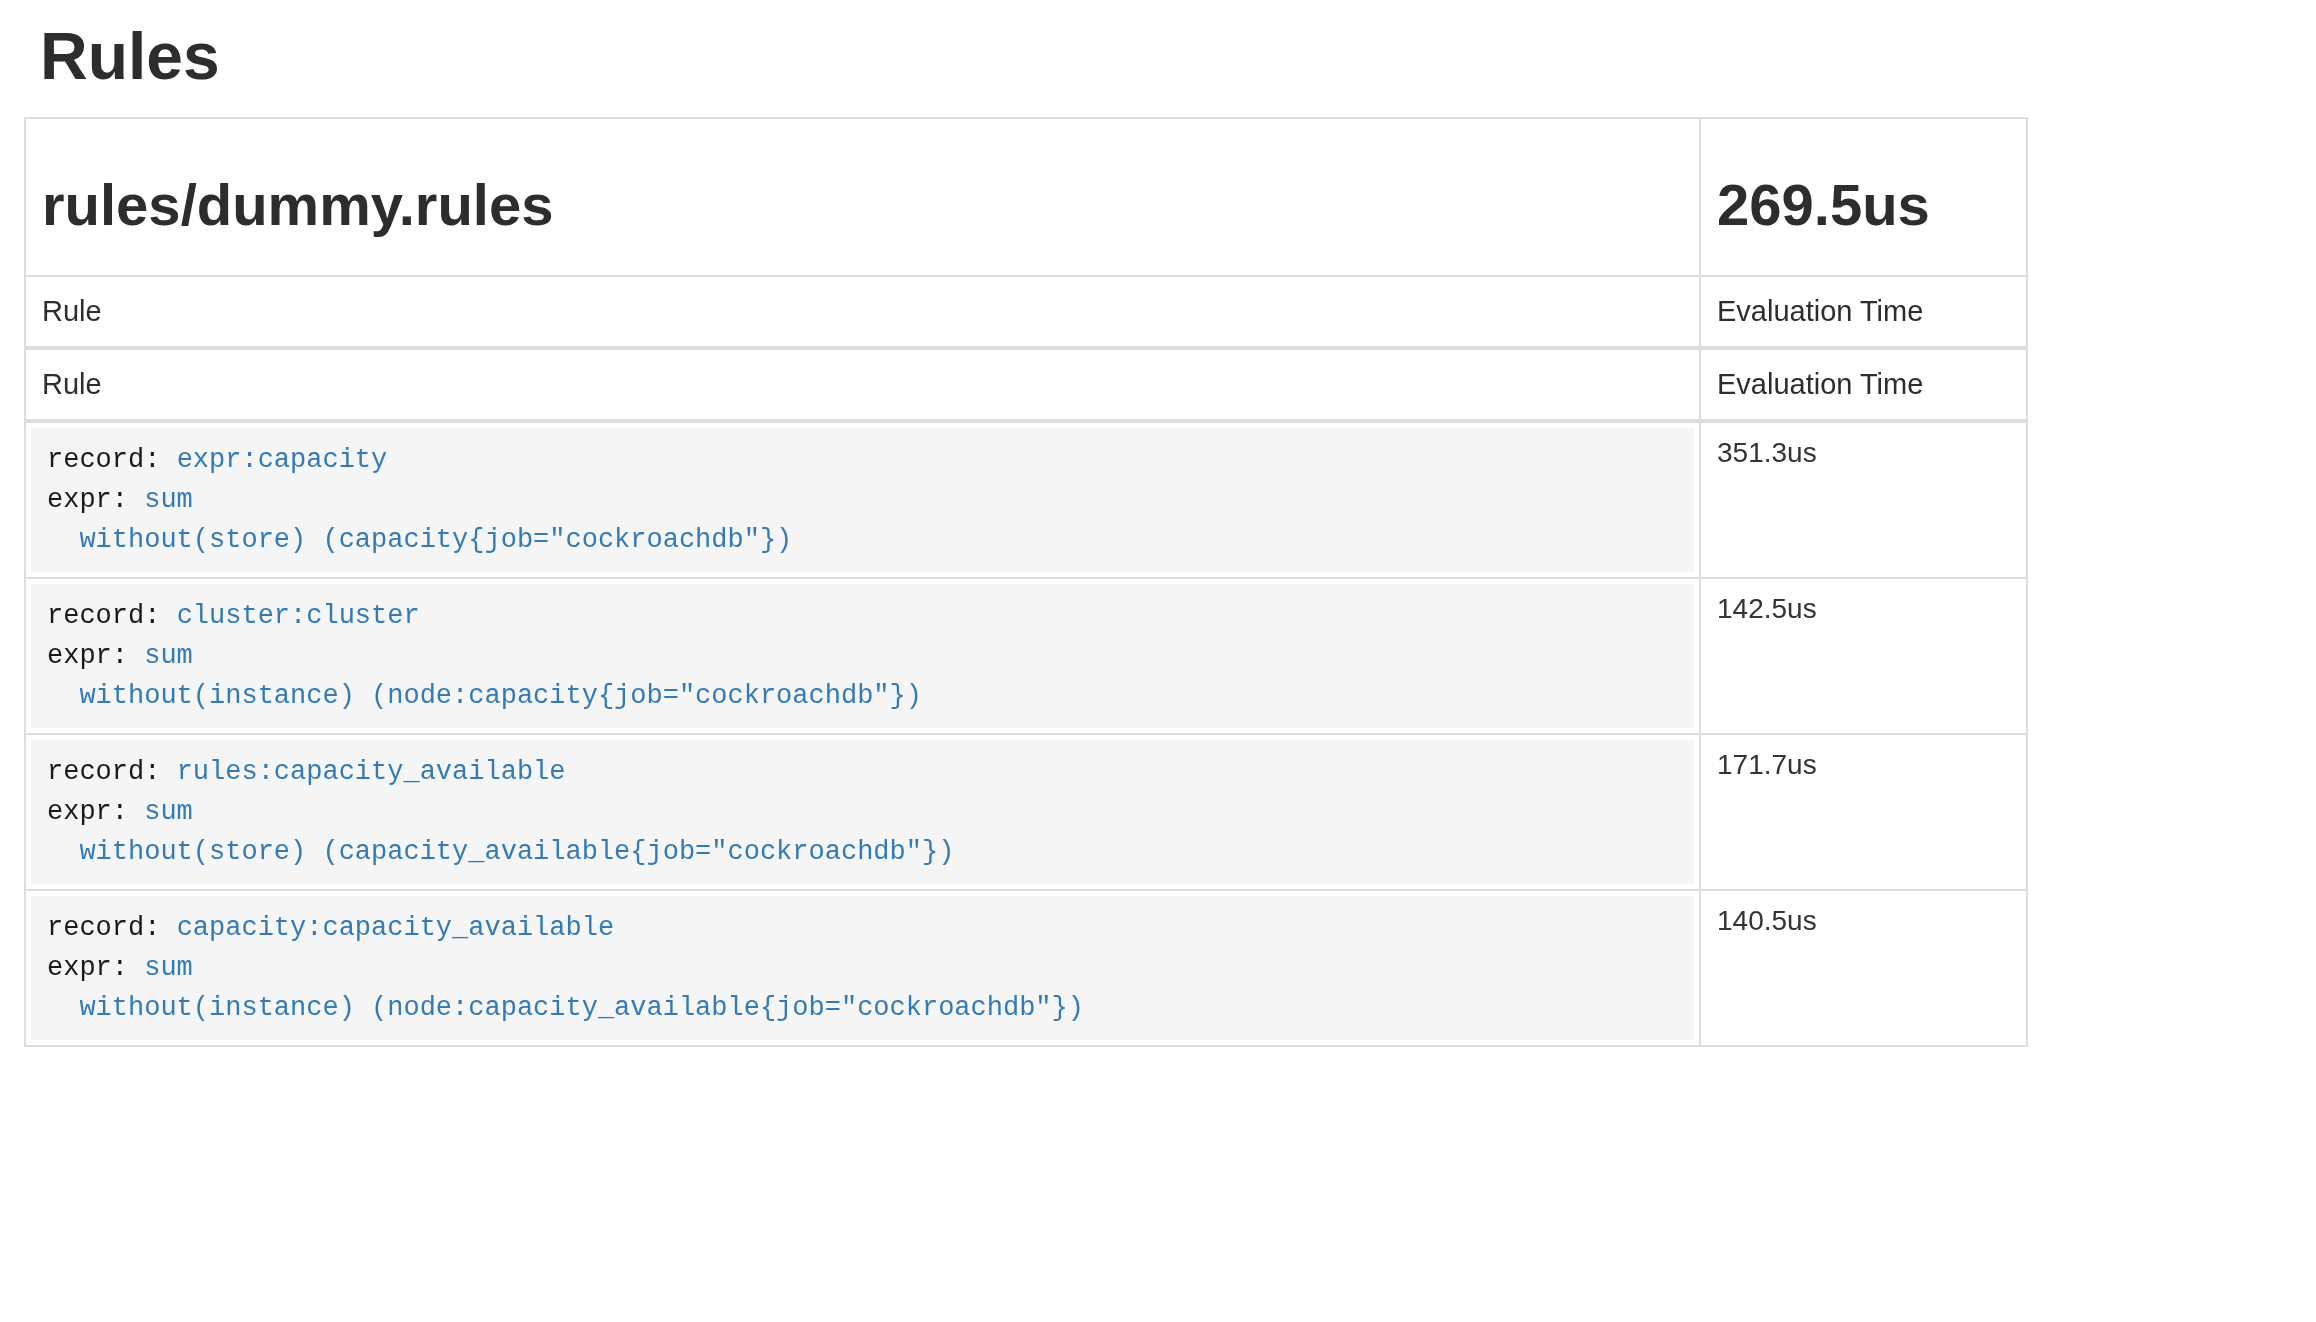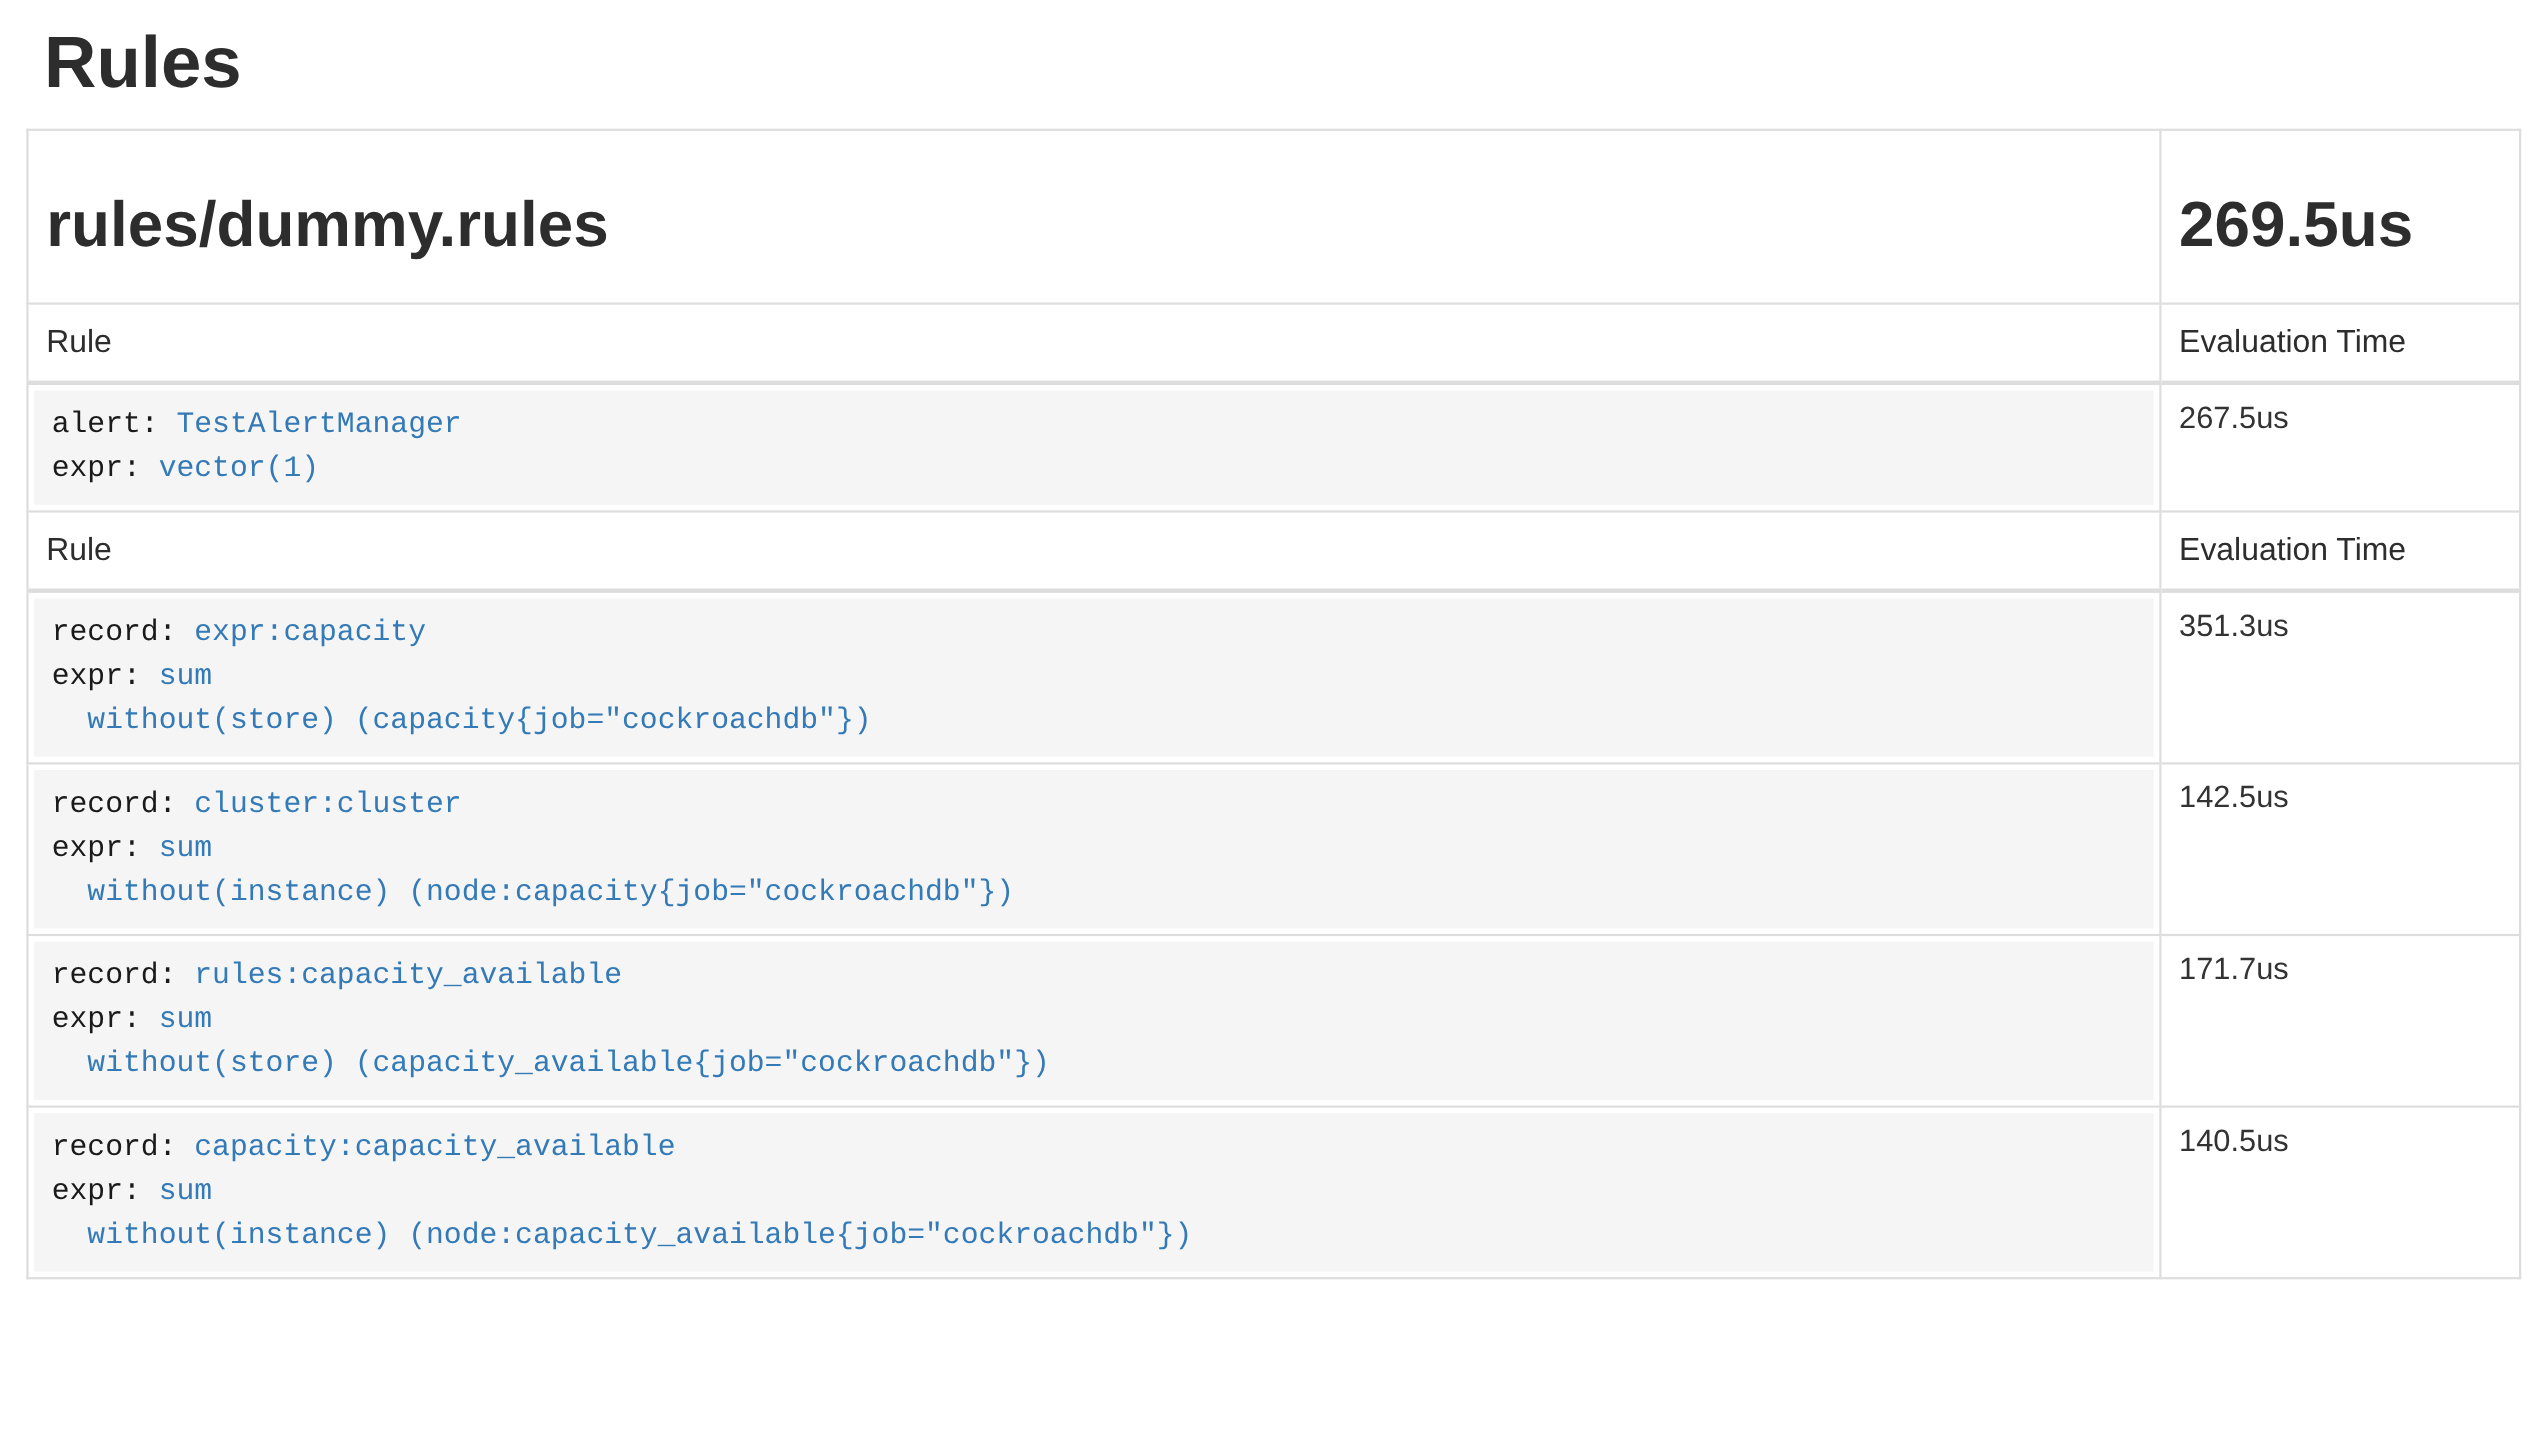--- a/index.html
+++ b/index.html
@@ -17,21 +17,21 @@
   }
   h1.page-title {
     font-size: 66px;
     line-height: 1.05;
     font-weight: 700;
     color: #2d2d2d;
     margin: 12px 0 26px 16px;
   }
   table.rules-table {
     border-collapse: collapse;
-    width: 2268px;
+    width: 2004px;
     table-layout: fixed;
     background: #ffffff;
   }
   table.rules-table, table.rules-table td, table.rules-table th {
     border: 2px solid #dddddd;
   }
   col.time-col { width: 327px; }
 
   td.group-cell {
     padding: 16px;
@@ -101,26 +101,20 @@
           <h2>rules/dummy.rules</h2>
         </td>
         <td class="group-cell">
           <h2>269.5us</h2>
         </td>
       </tr>
       <tr class="column-header-row">
         <th>Rule</th>
         <th>Evaluation Time</th>
       </tr>
-      <tr>
-        <td class="rule-cell">
-            <pre class="rule-pre"><div class="code-line"><span class="code-label">alert: </span><a href="#" class="code-link">TestAlertManager</a></div><div class="code-line"><span class="code-label">expr: </span><a href="#" class="code-link">vector(1)</a></div></pre>
-          </td>
-        <td class="time-cell">267.5us</td>
-      </tr>
     </tbody>
 
     <tbody>
       <tr class="column-header-row">
         <th>Rule</th>
         <th>Evaluation Time</th>
       </tr>
       <tr>
         <td class="rule-cell">
             <pre class="rule-pre"><div class="code-line"><span class="code-label">record: </span><a href="#" class="code-link">expr:capacity</a></div><div class="code-line"><span class="code-label">expr: </span><a href="#" class="code-link">sum

